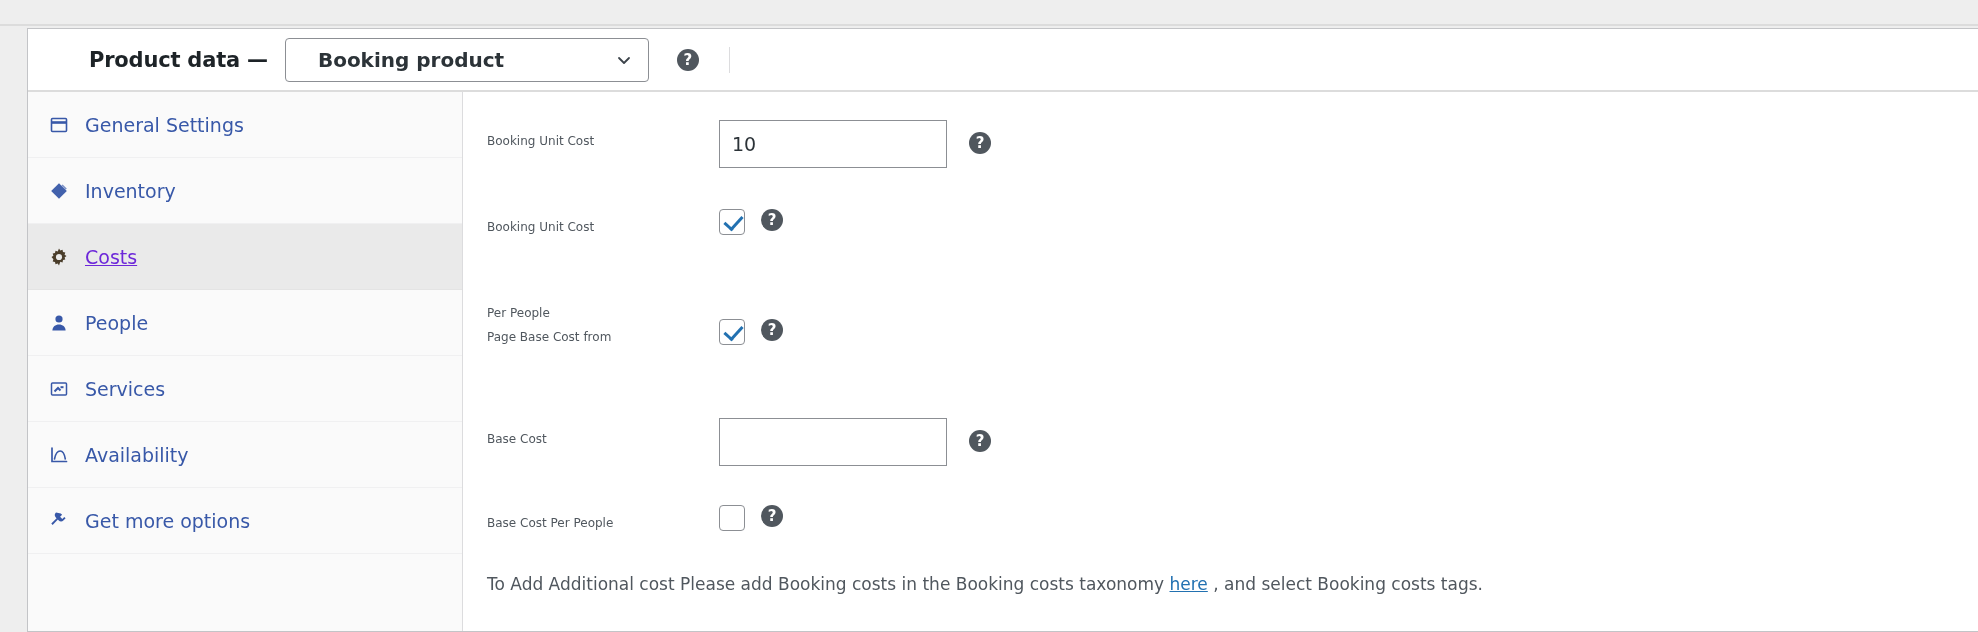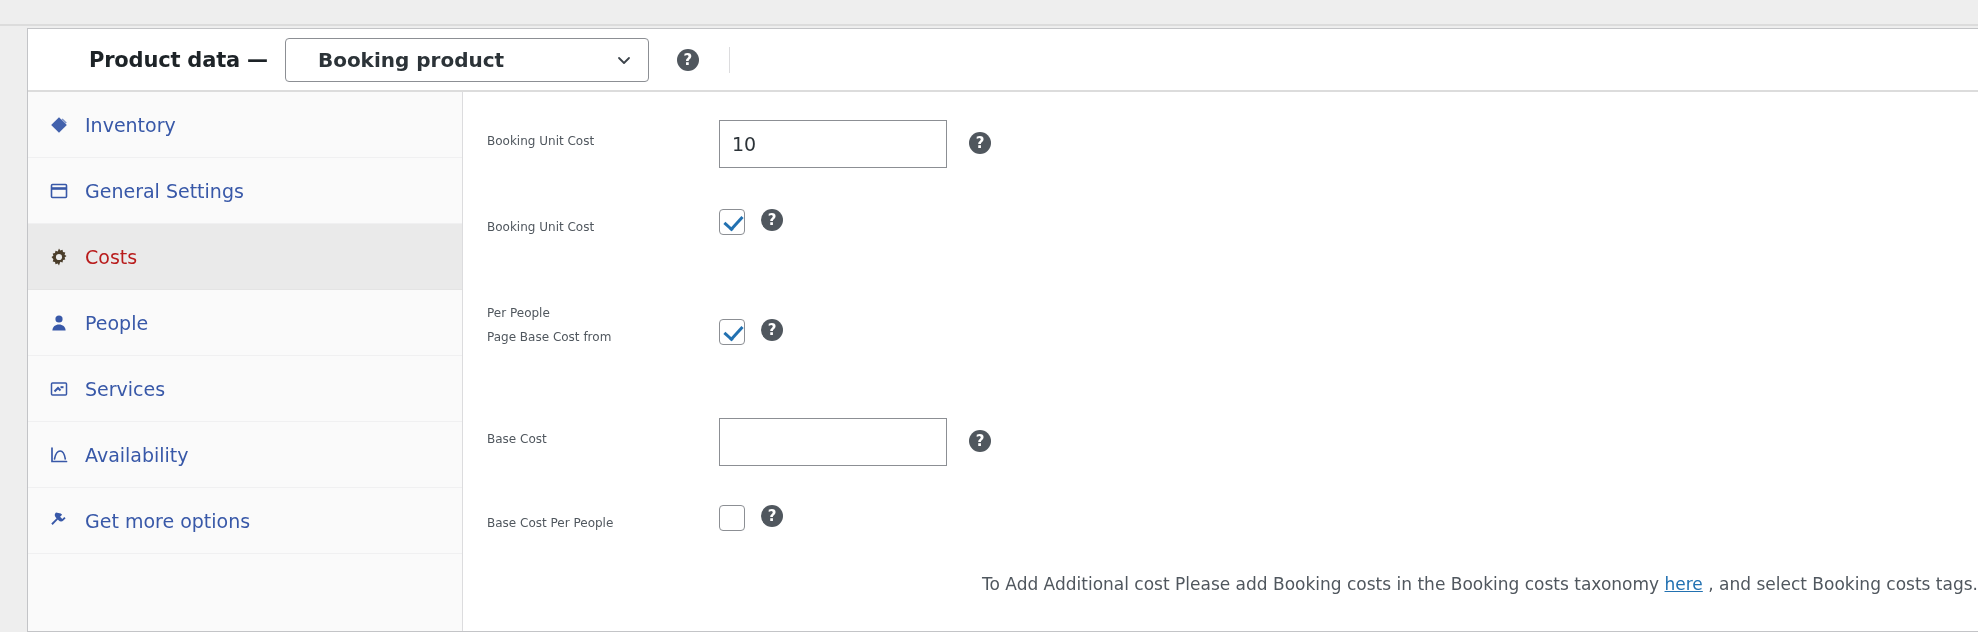--- a/index.html
+++ b/index.html
@@ -148,21 +148,22 @@
     justify-content: center;
     color: #3858a8;
   }
   .tab.active .tab-icon { color: #4a3d2a; }
   .tab-label {
     font-size: 19px;
     color: #3858a8;
     white-space: nowrap;
   }
   .tab.active .tab-label {
-    color: #b91c1c;
+    color: #6d28d9;
+    text-decoration: underline;
   }
 
   
   .content {
     flex: 1 1 auto;
     padding: 28px 0 0 0;
     position: relative;
   }
   .field-row {
     display: flex;
@@ -225,21 +226,20 @@
     border-width: 0 3.5px 3.5px 0;
     transform: rotate(42deg);
   }
 
   .note {
     padding-left: 24px;
     font-size: 17px;
     color: #50575e;
     line-height: 1.5;
     white-space: nowrap;
-    text-align: right;
   }
   .note a {
     color: #2271b1;
     text-decoration: underline;
   }
 </style>
 </head>
 <body>
 
 <div id="root">
@@ -262,36 +262,36 @@
 
       <span class="header-divider"></span>
     </div>
 
     <div class="panel-body">
 
       <ul class="tabs">
 
         <li class="tab">
           <span class="tab-icon">
+            <svg viewBox="0 0 20 20" width="20" height="20" fill="none" stroke="currentColor" stroke-width="1.6">
+              <rect x="2.5" y="3.5" width="15" height="13" rx="1"></rect>
+              <path d="M2.5 7.5 H17.5" stroke-width="2.6"></path>
+            </svg>
+          </span>
+          <span class="tab-label">General Settings</span>
+        </li>
+
+        <li class="tab">
+          <span class="tab-icon">
             <svg viewBox="0 0 20 20" width="20" height="20" fill="currentColor">
               <path d="M10 2.2 L17.8 10 L10 17.8 L2.2 10 Z" opacity="0.95"></path>
               <path d="M13.6 3.4 L17.8 7.6 L16.6 8.8 L12.4 4.6 Z" fill="#7e93c8"></path>
             </svg>
           </span>
           <span class="tab-label">Inventory</span>
-        </li>
-
-        <li class="tab">
-          <span class="tab-icon">
-            <svg viewBox="0 0 20 20" width="20" height="20" fill="none" stroke="currentColor" stroke-width="1.6">
-              <rect x="2.5" y="3.5" width="15" height="13" rx="1"></rect>
-              <path d="M2.5 7.5 H17.5" stroke-width="2.6"></path>
-            </svg>
-          </span>
-          <span class="tab-label">General Settings</span>
         </li>
 
         <li class="tab active">
           <span class="tab-icon">
             <svg viewBox="0 0 20 20" width="20" height="20" fill="currentColor">
               <path d="M10 1.6 l1.3 1.9 2.2-.7 .5 2.3 2.3 .5 -.7 2.2 1.9 1.3 -1.9 1.3 .7 2.2 -2.3 .5 -.5 2.3 -2.2-.7 L10 18.4 l-1.3-1.9 -2.2 .7 -.5-2.3 -2.3-.5 .7-2.2 L2.5 10 l1.9-1.3 -.7-2.2 2.3-.5 .5-2.3 2.2 .7 Z"></path>
               <circle cx="10" cy="10" r="3.1" fill="#eaeaea"></circle>
             </svg>
           </span>
           <span class="tab-label">Costs</span>

